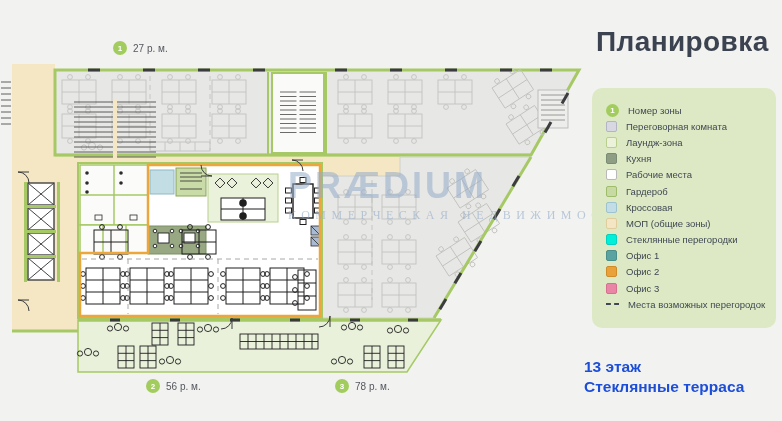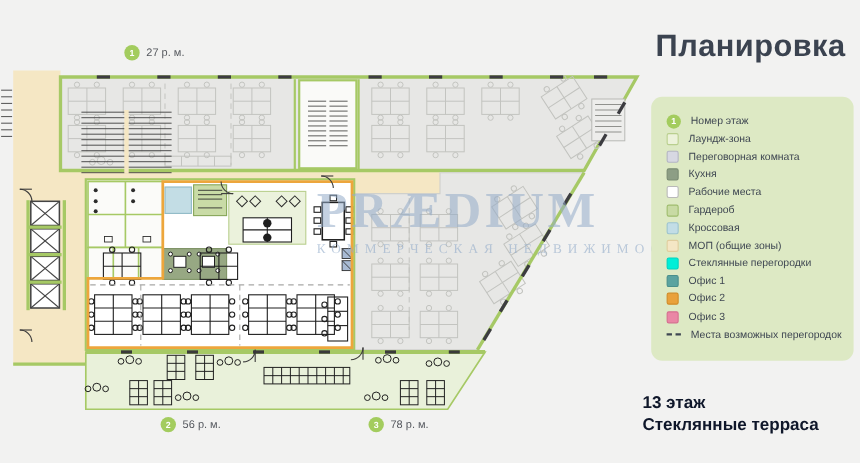--- a/index.html
+++ b/index.html
@@ -11,27 +11,27 @@
   .legend{position:absolute;left:592px;top:88px;width:184px;box-sizing:border-box;
           background:#dde9c4;border-radius:10px;padding:14px 8px 16px 14px}
   .legend-row{display:flex;align-items:center;gap:9px;height:16.2px;white-space:nowrap}
   .sw{flex:0 0 auto;box-sizing:border-box}
   .sw.box{width:11px;height:11px;border-radius:2px;border:1px solid #999}
   .sw.circle{width:13px;height:13px;border-radius:50%;color:#fff;font-size:8px;font-weight:700;
              display:flex;align-items:center;justify-content:center}
   .sw.dash{width:13px;height:0;border-top:2px dashed #3f4752;border-radius:0}
   .legend-label{font-size:9.5px;color:#3f4752}
   .info{position:absolute;left:584px;top:357px;font-size:15.5px;font-weight:700;
-        color:#0f172a;line-height:1.3}
+        color:#1d4ed8;line-height:1.3}
   .marker{position:absolute;display:flex;align-items:center;gap:6px}
   .marker .num{width:14px;height:14px;border-radius:50%;background:#a3cc5e;color:#fff;
                font-size:8px;font-weight:700;display:flex;align-items:center;justify-content:center}
   .marker .lbl{font-size:10px;color:#55585e}
   .wm{position:absolute;left:288px;top:166px;pointer-events:none}
-  .wm-brand{font-family:Liberation Serif, serif;font-size:46px;font-weight:700;
+  .wm-brand{font-family:Liberation Sans, sans-serif;font-size:36px;font-weight:700;
             color:rgba(147,171,201,.55);letter-spacing:3px;line-height:1.1}
   .wm-tag{font-family:"Liberation Serif",serif;font-size:12px;color:rgba(147,171,201,.6);
           letter-spacing:5.5px;margin-top:2px;white-space:nowrap}
 </style>
 </head>
 <body>
 
 <div class="canvas">
 
   <svg class="plan-svg" width="782" height="421" viewBox="0 0 782 421">
@@ -383,29 +383,29 @@
   <div class="wm">
     <div class="wm-brand">PRÆDIUM</div>
     <div class="wm-tag">КОММЕРЧЕСКАЯ НЕДВИЖИМОСТЬ</div>
   </div>
 
   <h1 class="title">Планировка</h1>
 
   <div class="legend" id="legend-items">
       <div class="legend-row">
         <span class="sw circle" style="background: rgb(163, 204, 94);">1</span>
-        <span class="legend-label">Номер этаж</span>
+        <span class="legend-label">Номер зоны</span>
+      </div>
+      <div class="legend-row">
+        <span class="sw box" style="background: rgb(215, 216, 226); border-color: rgb(180, 181, 196);"></span>
+        <span class="legend-label">Переговорная комната</span>
       </div>
       <div class="legend-row">
         <span class="sw box" style="background: rgb(236, 242, 218); border-color: rgb(185, 207, 142);"></span>
         <span class="legend-label">Лаундж-зона</span>
-      </div>
-      <div class="legend-row">
-        <span class="sw box" style="background: rgb(215, 216, 226); border-color: rgb(180, 181, 196);"></span>
-        <span class="legend-label">Переговорная комната</span>
       </div>
       <div class="legend-row">
         <span class="sw box" style="background: rgb(141, 158, 133); border-color: rgb(123, 140, 116);"></span>
         <span class="legend-label">Кухня</span>
       </div>
       <div class="legend-row">
         <span class="sw box" style="background: rgb(255, 255, 255); border-color: rgb(185, 185, 185);"></span>
         <span class="legend-label">Рабочие места</span>
       </div>
       <div class="legend-row">

